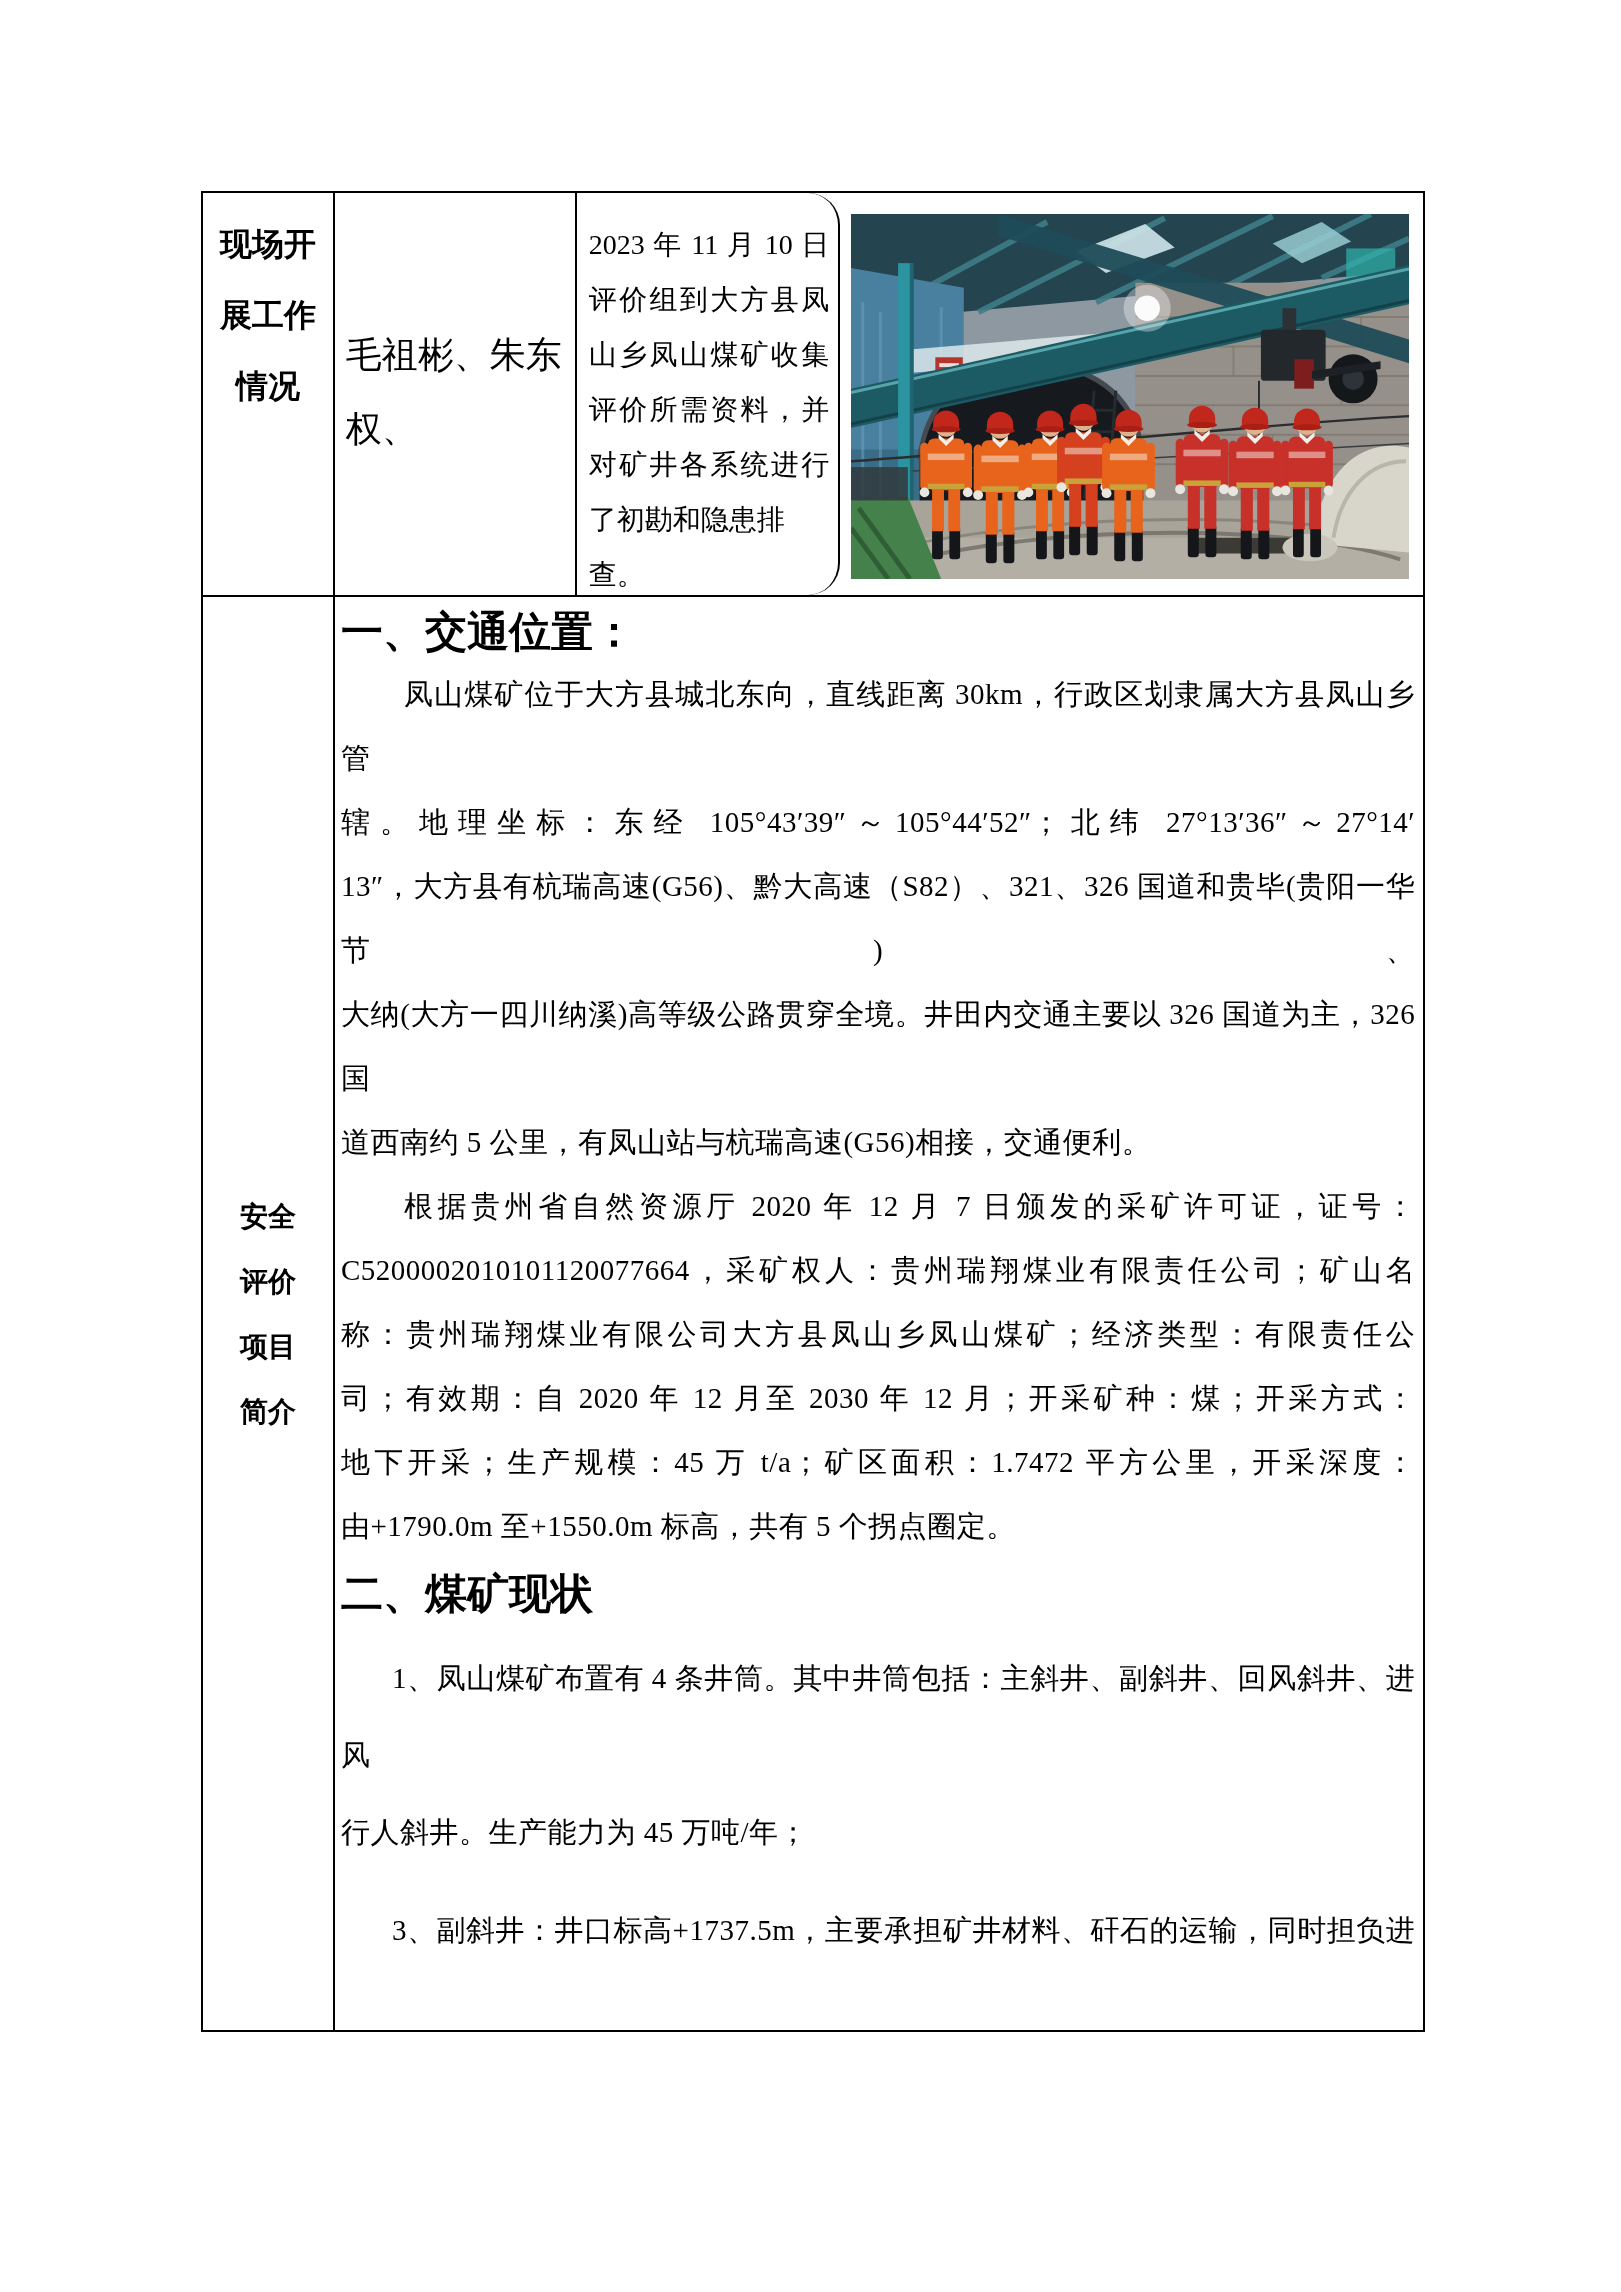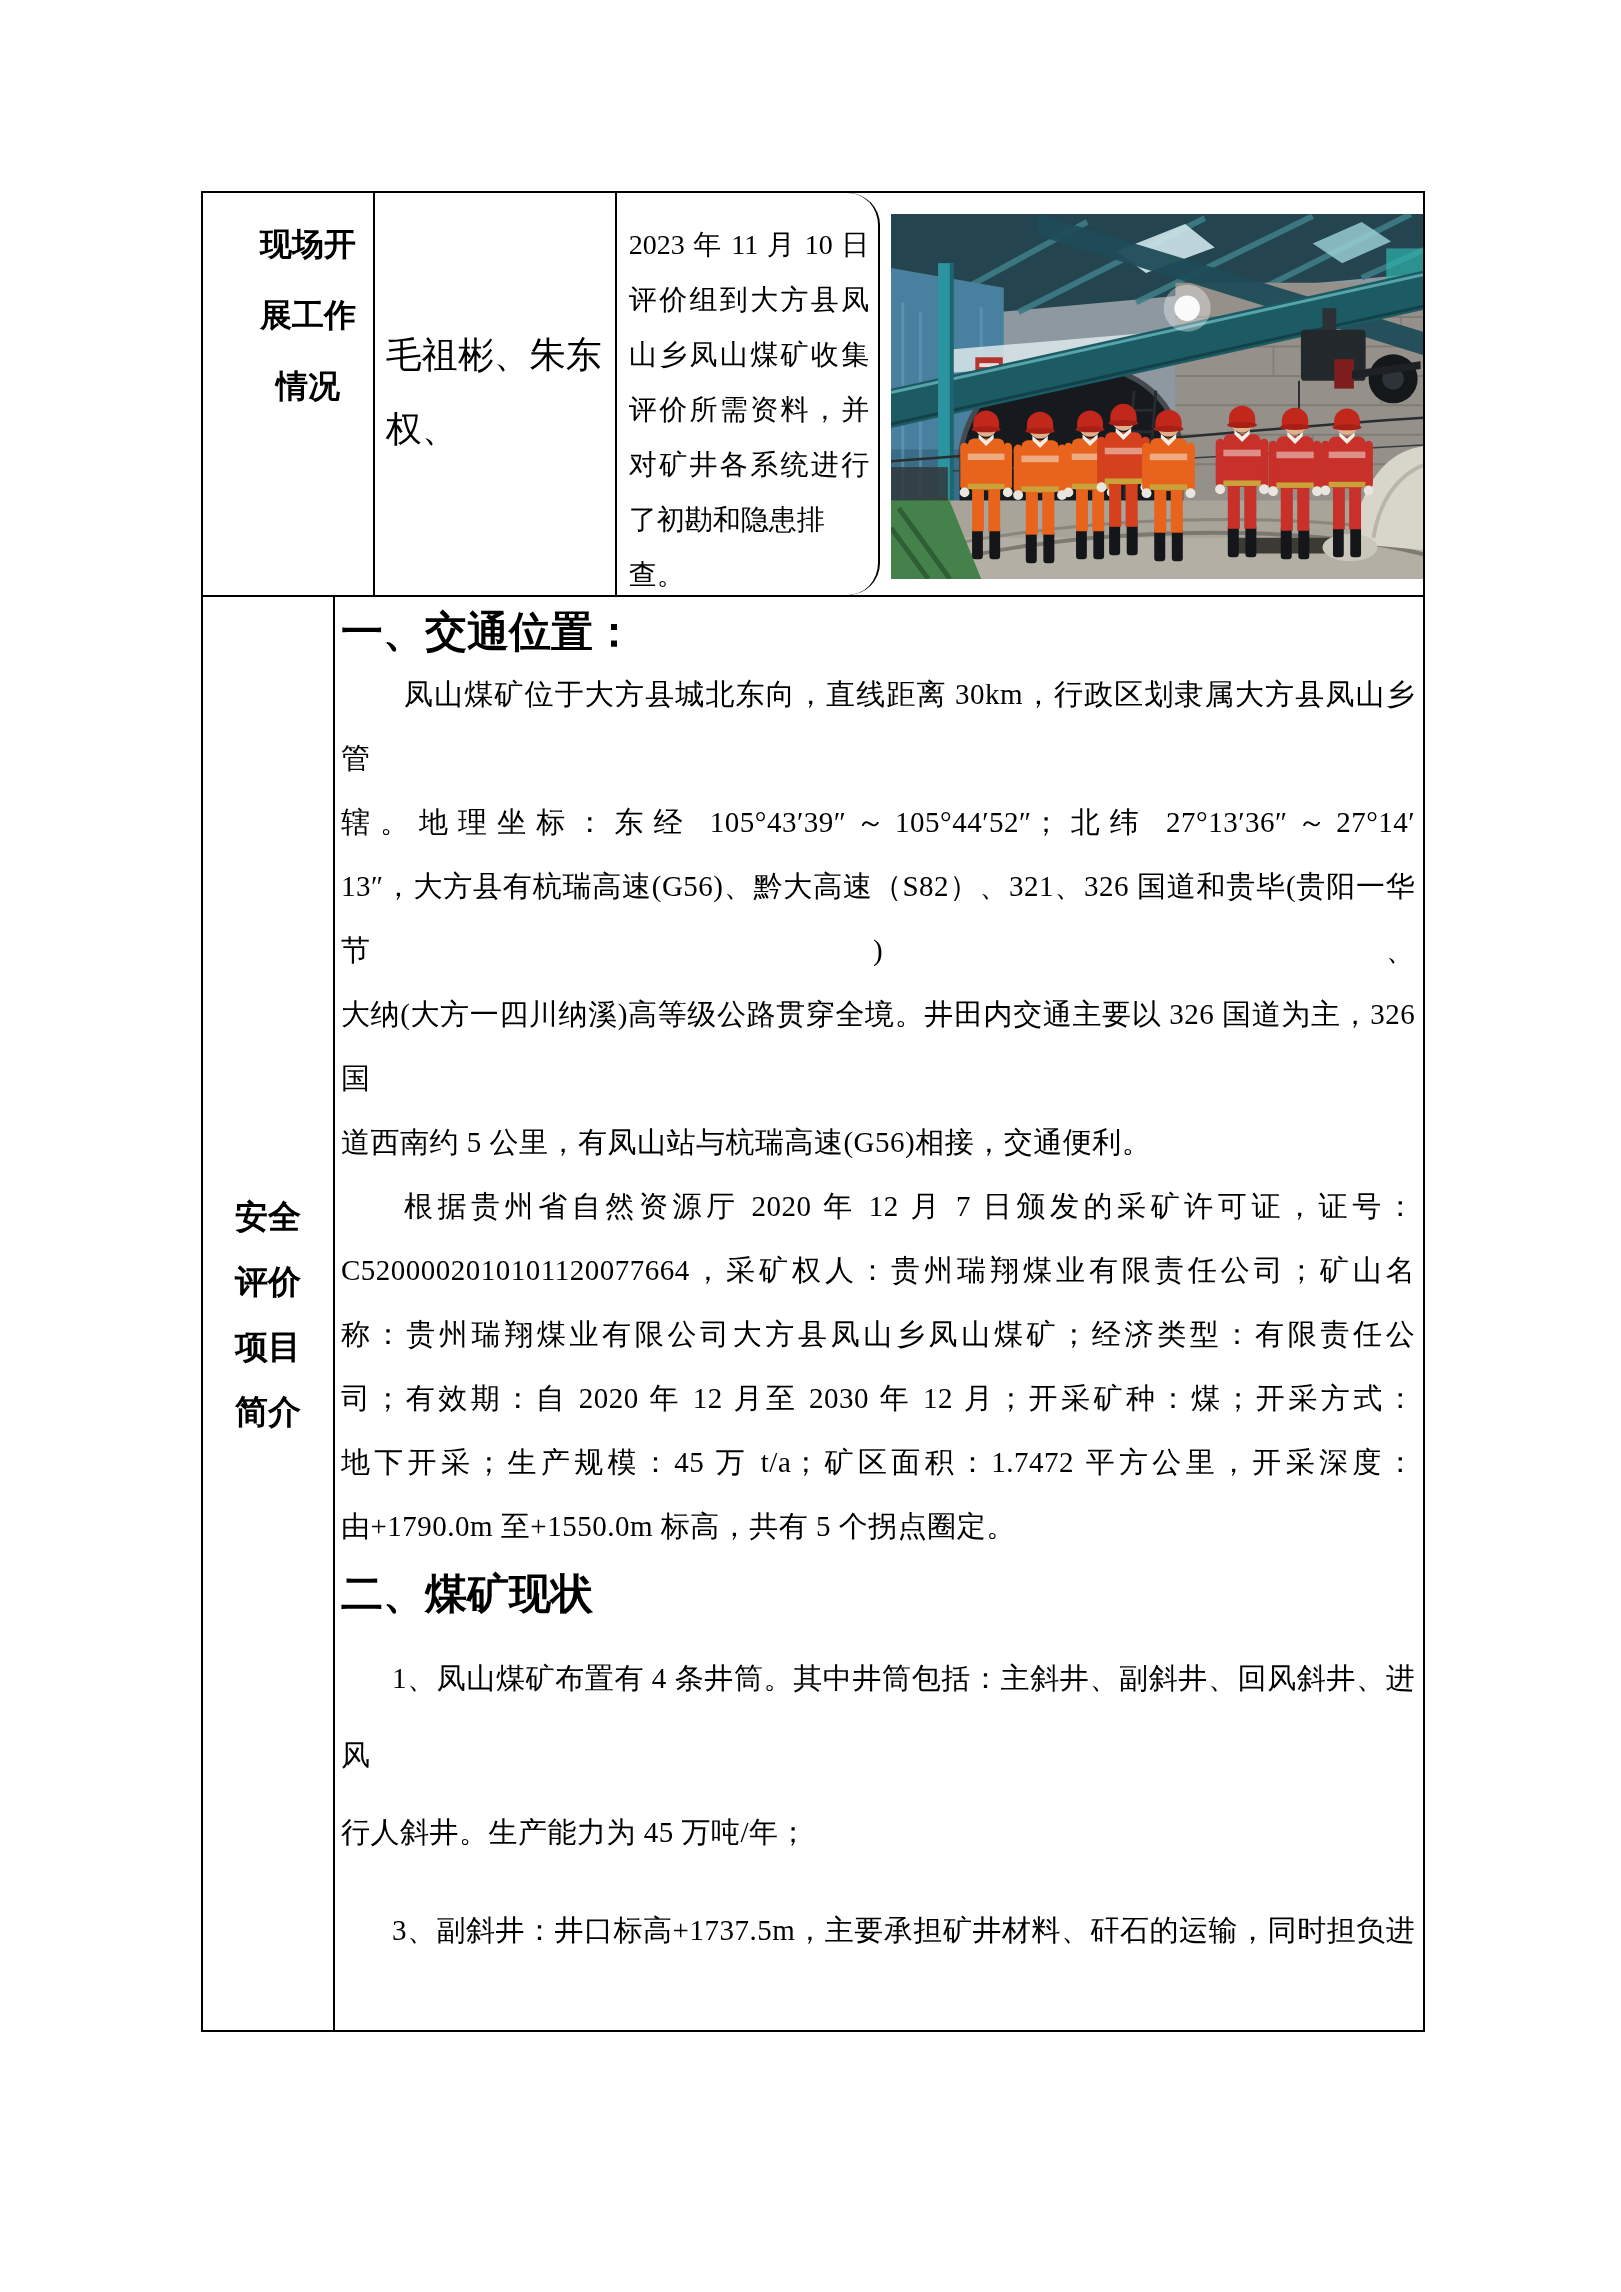--- a/index.html
+++ b/index.html
@@ -1,36 +1,36 @@
 <!DOCTYPE html>
 <html><head>
 <meta charset="utf-8">
 <style>
   html,body{margin:0;padding:0;background:#e9e9e9;}
   .page{position:relative;width:1621px;height:2293px;background:#ffffff;margin:0 auto;
         font-family:"Liberation Serif","DejaVu Serif",serif;color:#000;overflow:hidden;}
   .tbl{position:absolute;left:201px;top:191px;width:1224px;height:1841px;
        border:2.9px solid #000;box-sizing:border-box;display:flex;flex-direction:column;background:#fff;}
-  .row1{display:flex;height:402px;border-bottom:2.9px solid #000;box-sizing:content-box;padding-left:40px;}
+  .row1{display:flex;height:402px;border-bottom:2.9px solid #000;box-sizing:content-box;}
   .row2{display:flex;flex:1;min-height:0;}
   .cell{box-sizing:border-box;overflow:hidden;}
   .b-r{border-right:2px solid #000;}
   
   .c-hdr{width:132px;padding-top:15.7px;}
   .hdr-text{width:108px;margin:0 auto;font-family:"Liberation Sans","DejaVu Sans",sans-serif;
             font-weight:700;font-size:32px;line-height:71px;text-align:center;}
   .c-names{width:242px;padding:125px 5.9px 0 10.8px;font-size:36px;line-height:74px;}
   .c-visit{width:263px;padding:23.5px 8.8px 0 11.8px;font-size:28px;line-height:55px;border-radius:32px;}
   .vln{text-align:justify;text-align-last:justify;}
   .vln.end{text-align-last:left;}
   .c-photo{flex:1;position:relative;}
   .photo{position:absolute;left:10.8px;top:20.6px;width:558px;height:365px;overflow:hidden;background:#8d98a0;}
   
   .c-side{width:132px;display:flex;flex-direction:column;justify-content:center;align-items:center;
-          font-family:"Liberation Sans","DejaVu Sans",sans-serif;font-weight:700;font-size:33px;line-height:65px;}
+          font-family:"Liberation Sans","DejaVu Sans",sans-serif;font-weight:700;font-size:28px;line-height:65px;}
   .c-main{flex:1;padding:11.8px 7.8px 0 5.9px;}
   .h-sec{font-family:"Liberation Sans","DejaVu Sans",sans-serif;font-weight:700;font-size:42px;line-height:45px;}
   .h-sec.second{margin-top:13.7px;}
   .body-lines{margin-top:7.8px;}
   .ln{font-size:29px;line-height:64px;letter-spacing:0.5px;text-align:justify;text-align-last:justify;}
   .ln.end{text-align-last:left;}
   .ln.ind{text-indent:63px;}
   .item{margin-top:21.6px;}
   .item:first-of-type{margin-top:23.5px;}
   .item .ln{line-height:77px;}

